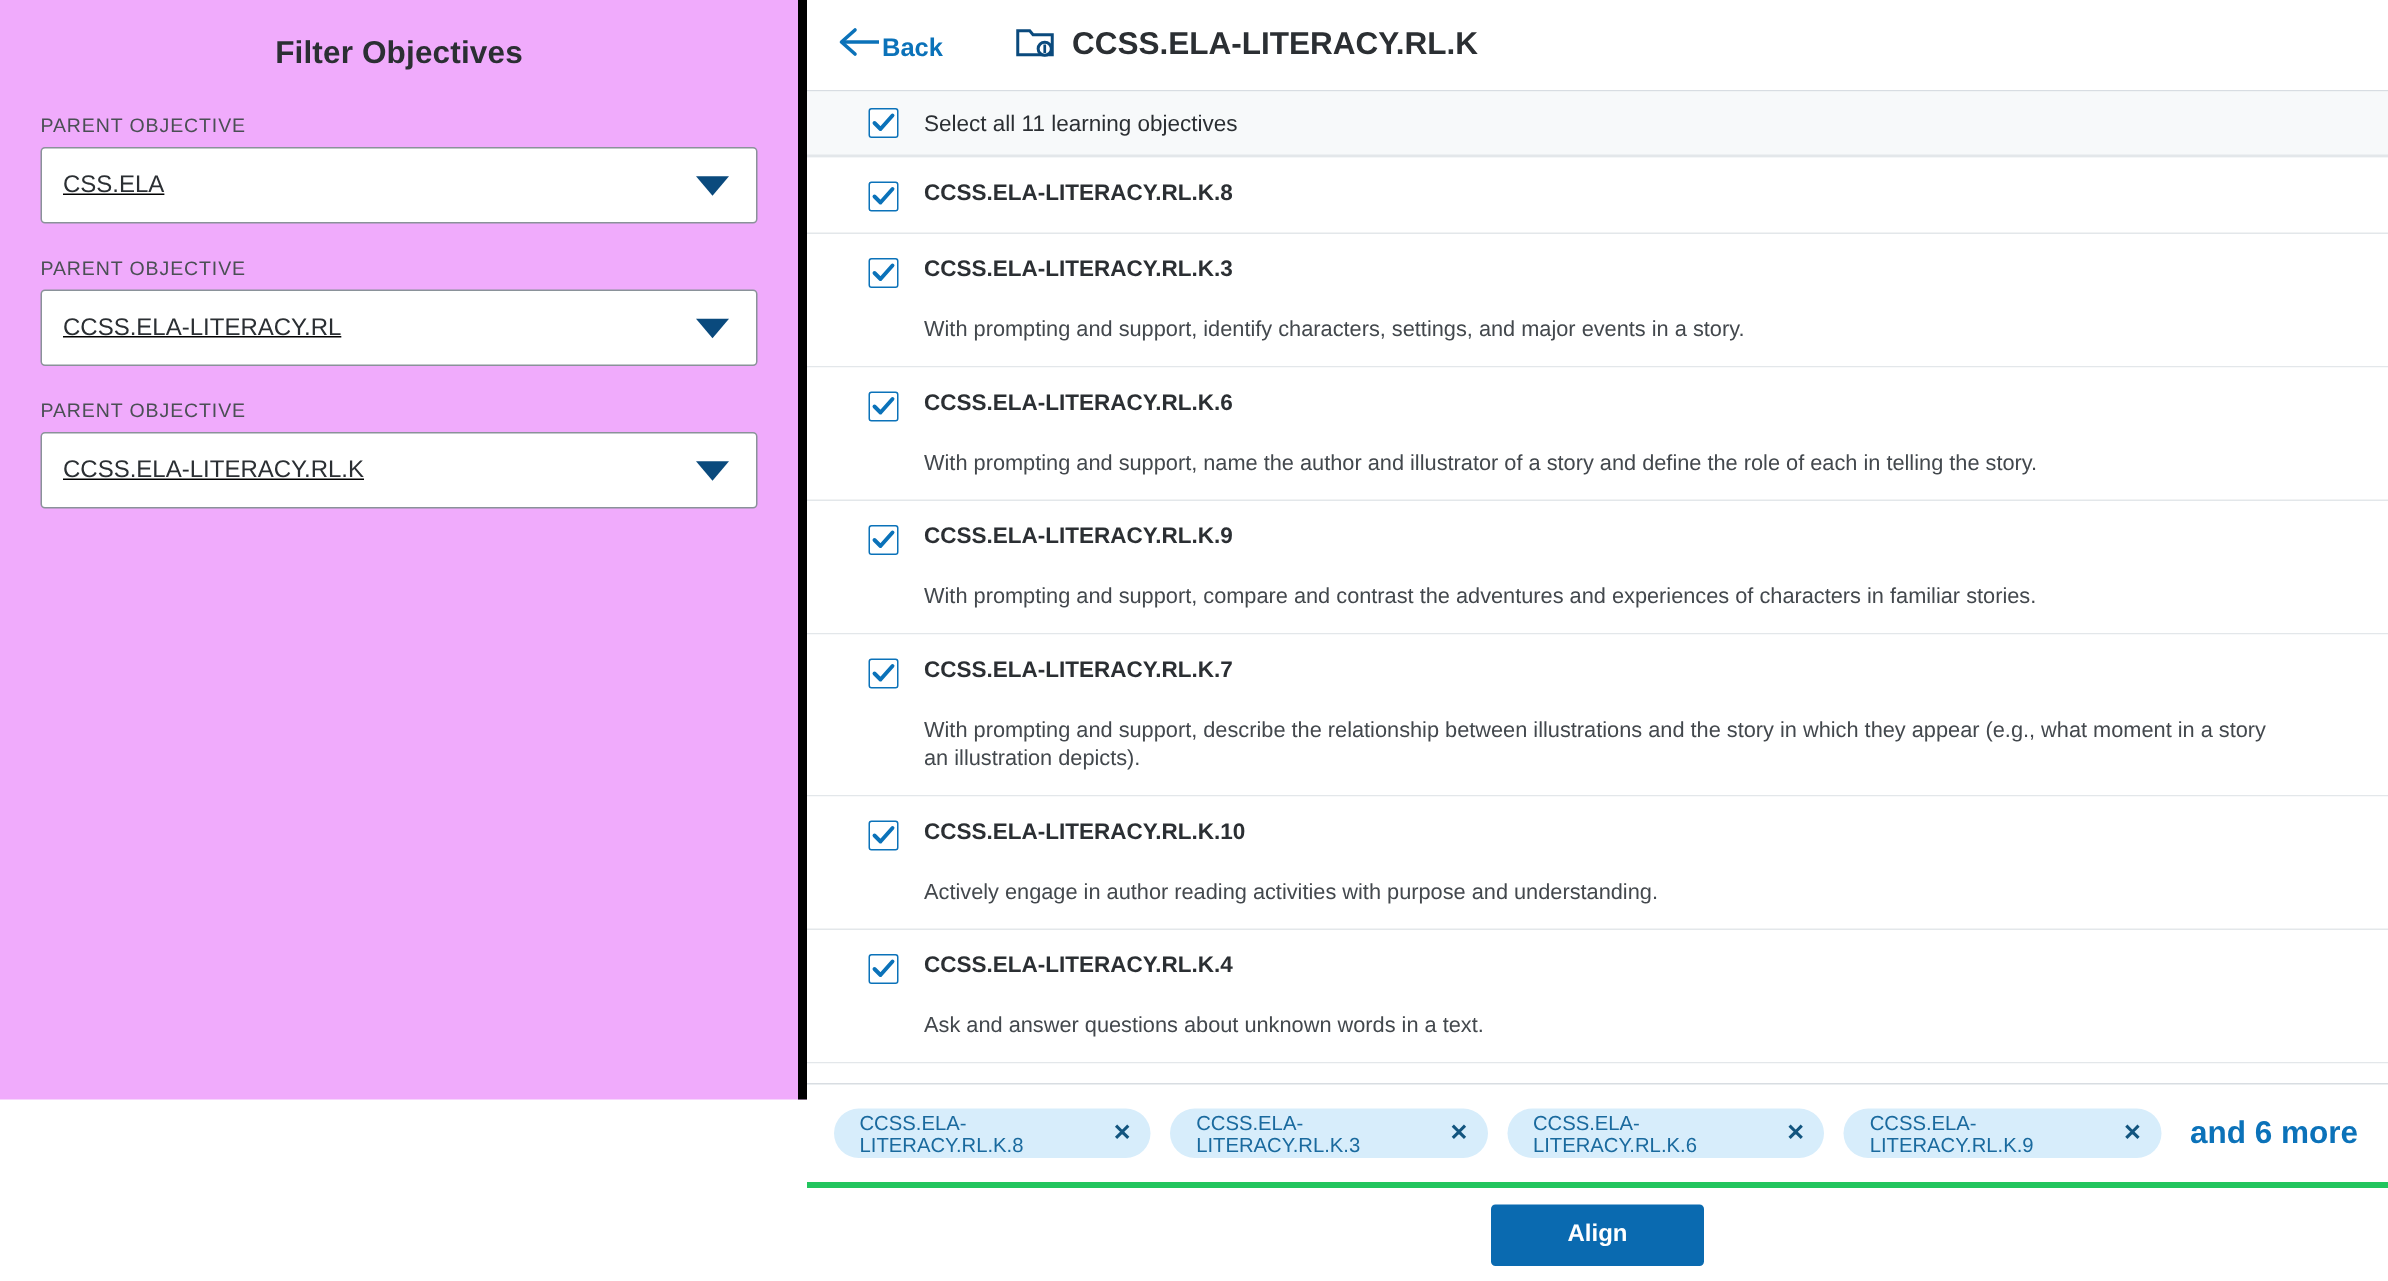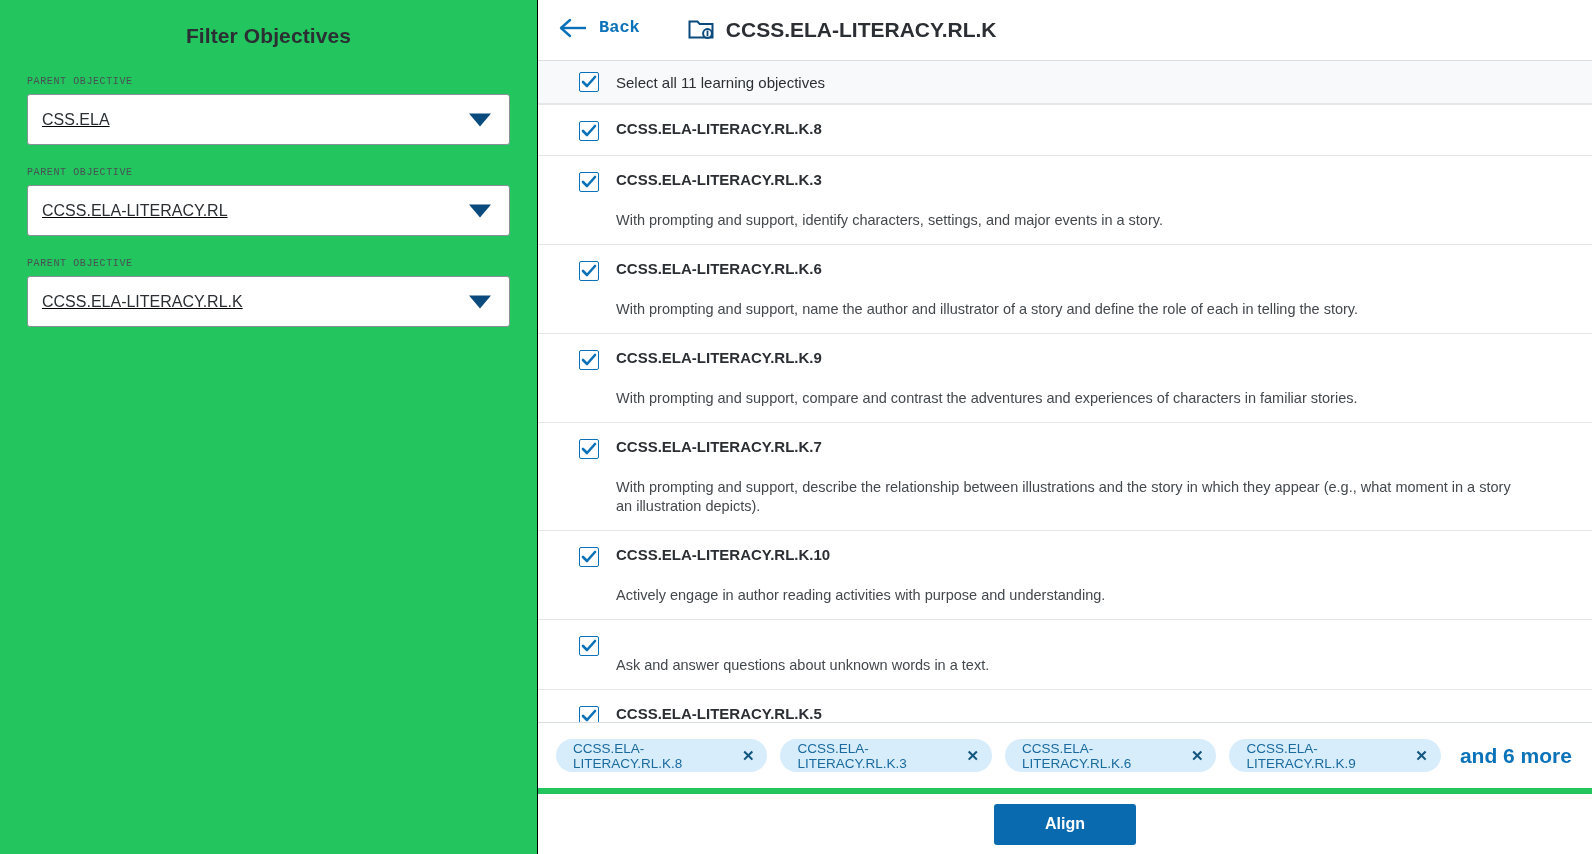--- a/index.html
+++ b/index.html
@@ -12,46 +12,45 @@
   }
   .app {
     display: flex;
     width: 1592px;
     height: 854px;
   }
 
   
   .left-panel {
     width: 538px;
-    height: 854px;
-    border-right: 1px solid #000000;
-    background: #22c55e;
+    height: 733px;
+    border-right: 6px solid #000000;
+    background: #f0abfc;
     flex: 0 0 538px;
     position: relative;
   }
   .left-title {
     text-align: center;
     font-size: 21px;
     color: #2b2f33;
     font-weight: bold;
     padding-top: 24px;
     padding-bottom: 10px;
     letter-spacing: 0.1px;
   }
   .filters {
     padding: 18px 27px 0 27px;
   }
   .field-label {
-    font-size: 10px;
+    font-size: 13px;
     letter-spacing: 0.6px;
     color: #4a4f54;
     text-transform: uppercase;
     margin-bottom: 7px;
     margin-top: 22px;
-    font-family: Liberation Mono, monospace;
   }
   .field-label.first { margin-top: 0; }
   .select-box {
     position: relative;
     height: 51px;
     border: 1px solid #8a9299;
     border-radius: 3px;
     background: #ffffff;
     display: flex;
     align-items: center;
@@ -86,25 +85,23 @@
   .right-header {
     height: 61px;
     flex: 0 0 61px;
     border-bottom: 1px solid #d8dde2;
     display: flex;
     align-items: center;
     padding-left: 20px;
   }
   .back-btn {
     display: flex;
-    align-items: flex-start;
-    gap: 11px;
+    align-items: flex-end;
     cursor: pointer;
     padding-right: 20px;
-    font-family: Liberation Mono, monospace;
   }
   .back-arrow {
     display: block;
     line-height: 1;
   }
   .back-label {
     color: #0b72b9;
     font-size: 17px;
     font-weight: bold;
   }
@@ -217,21 +214,21 @@
     color: #0b72b9;
     margin-left: 6px;
     cursor: pointer;
     white-space: nowrap;
   }
 
   
   .footer {
     flex: 0 0 66px;
     height: 66px;
-    border-top: 6px solid #22c55e;
+    border-top: 4px solid #22c55e;
     display: flex;
     align-items: center;
     justify-content: center;
     background: #ffffff;
   }
   .align-btn {
     width: 142px;
     height: 41px;
     background: #0a6ab0;
     color: #ffffff;
@@ -378,20 +375,21 @@
         </div>
       </div>
 
       <div class="obj-row">
         <span class="cbox">
           <svg width="16" height="16" viewBox="0 0 16 16">
               <polyline points="2,8 6,12 14,3" fill="none" stroke="#0b72b9" stroke-width="2.6" stroke-linecap="round" stroke-linejoin="round"></polyline>
             </svg>
         </span>
         <div class="obj-text">
+          <div class="obj-code">CCSS.ELA-LITERACY.RL.K.4</div>
           <div class="obj-desc">Ask and answer questions about unknown words in a text.</div>
         </div>
       </div>
 
       <div class="obj-row">
         <span class="cbox">
           <svg width="16" height="16" viewBox="0 0 16 16">
               <polyline points="2,8 6,12 14,3" fill="none" stroke="#0b72b9" stroke-width="2.6" stroke-linecap="round" stroke-linejoin="round"></polyline>
             </svg>
         </span>

